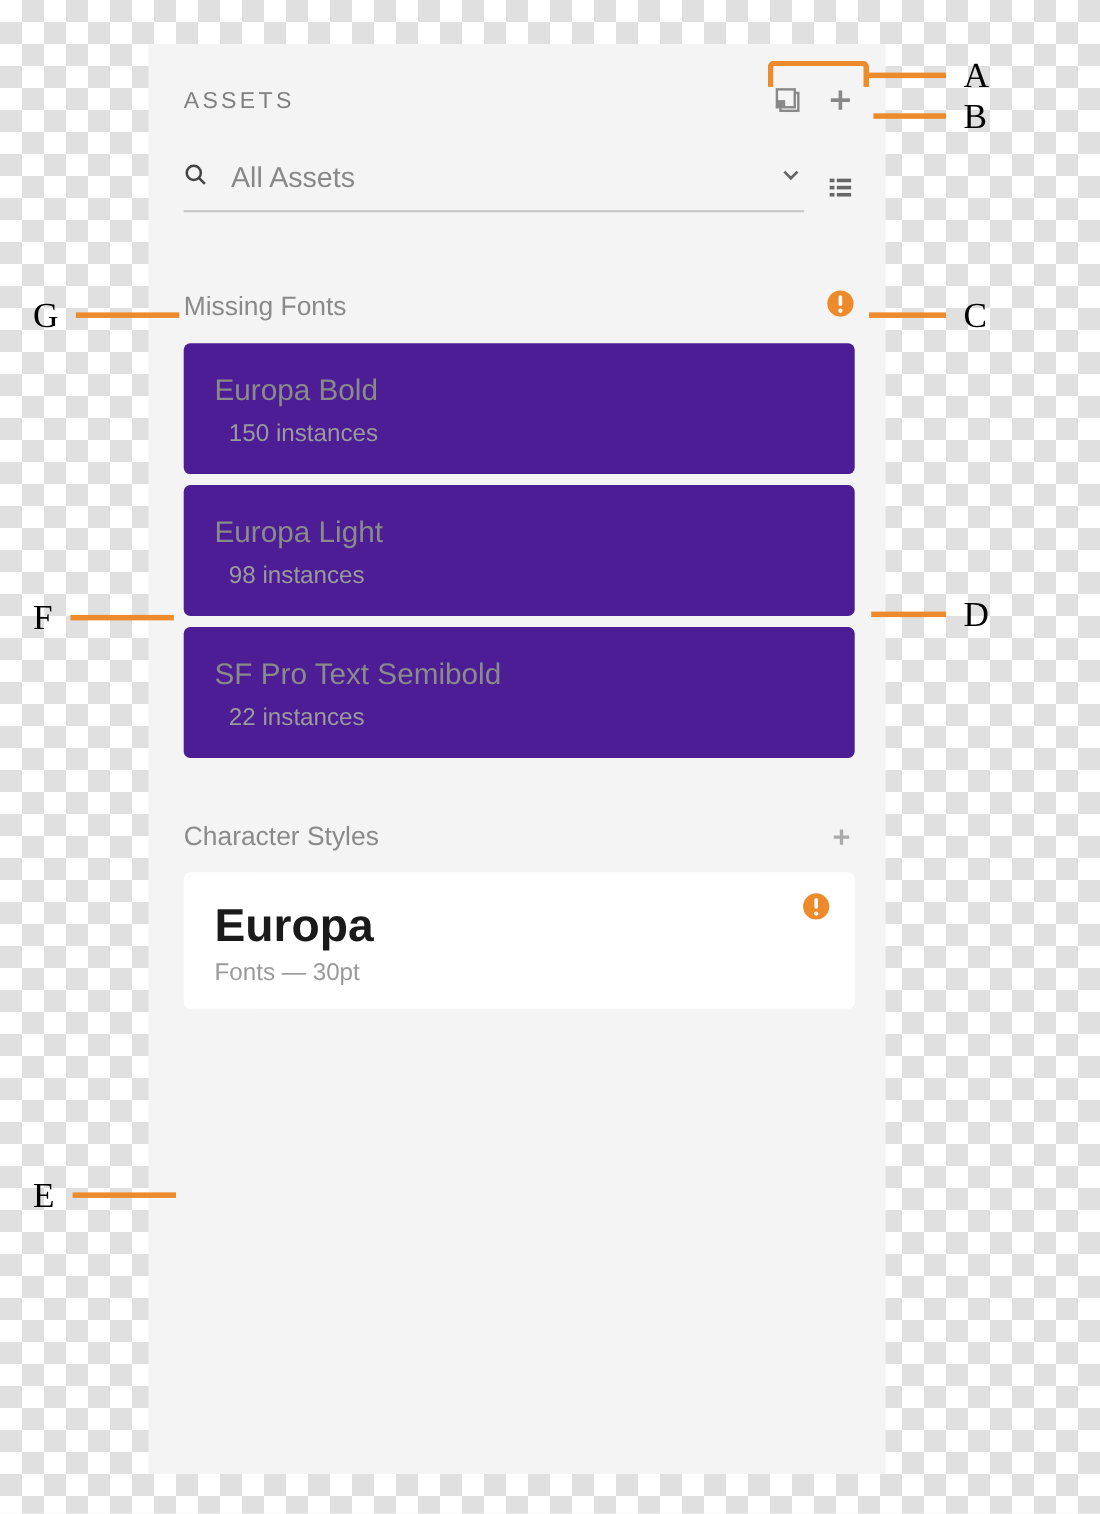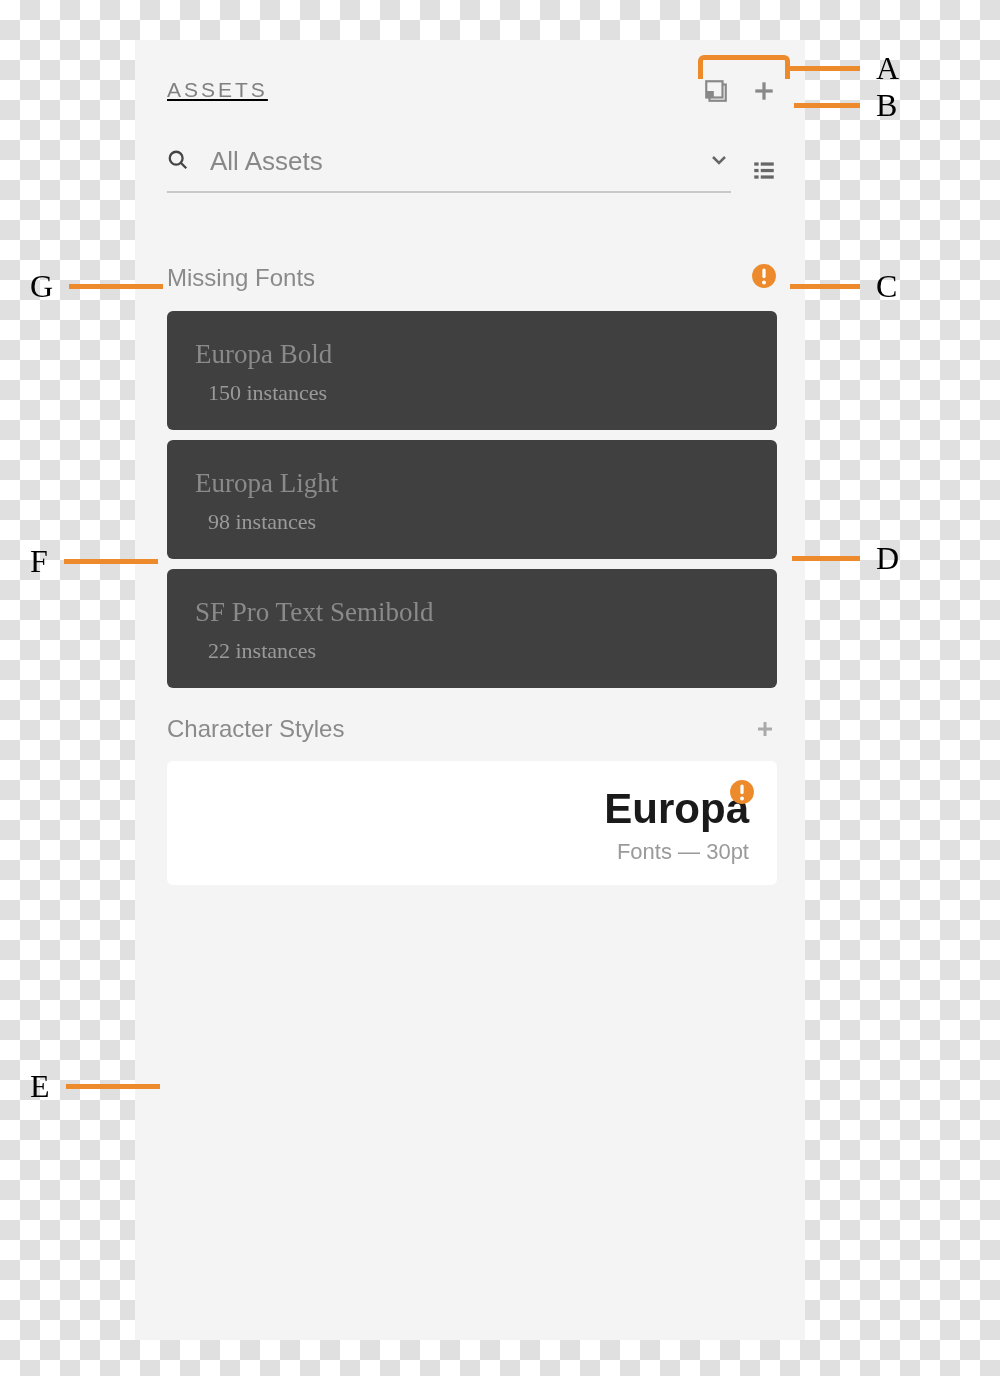--- a/index.html
+++ b/index.html
@@ -25,24 +25,23 @@
       position: absolute;
       left: 135px;
       top: 40px;
       width: 670px;
       height: 1300px;
       background: #f4f4f4;
       padding: 38px 0 0 0;
     }
     .panel-header {
       display: flex;
-      align-items: flex-start;
+      align-items: flex-end;
       justify-content: space-between;
       padding: 0 28px 0 32px;
-      text-decoration: underline;
     }
     .panel-title {
       font-size: 21px;
       letter-spacing: 3px;
       color: #808080;
       font-weight: 400;
     }
     .header-icons {
       display: flex;
       gap: 22px;
@@ -98,41 +97,39 @@
     }
     .swatch {
       width: 77px;
       height: 77px;
       border: 1px solid #d0d0d0;
     }
     .missing-section {
       margin-top: 70px;
     }
     .font-card {
-      background: #404040;
+      background: #4c1d95;
       border-radius: 6px;
       padding: 28px 28px 24px 28px;
       margin-bottom: 10px;
-      font-family: Liberation Serif, serif;
     }
     .font-name {
       font-size: 27px;
       color: #8a8a8a;
       font-weight: 400;
       margin-bottom: 10px;
     }
     .font-count {
       font-size: 22px;
       color: #9a9a9a;
       font-weight: 400;
       margin-left: 13px;
     }
     .char-section {
-      margin-top: 27px;
-      text-align: right;
+      margin-top: 58px;
     }
     .style-card {
       background: #ffffff;
       border-radius: 6px;
       padding: 24px 28px 20px 28px;
       margin-top: 16px;
       position: relative;
     }
     .style-name {
       font-size: 42px;

